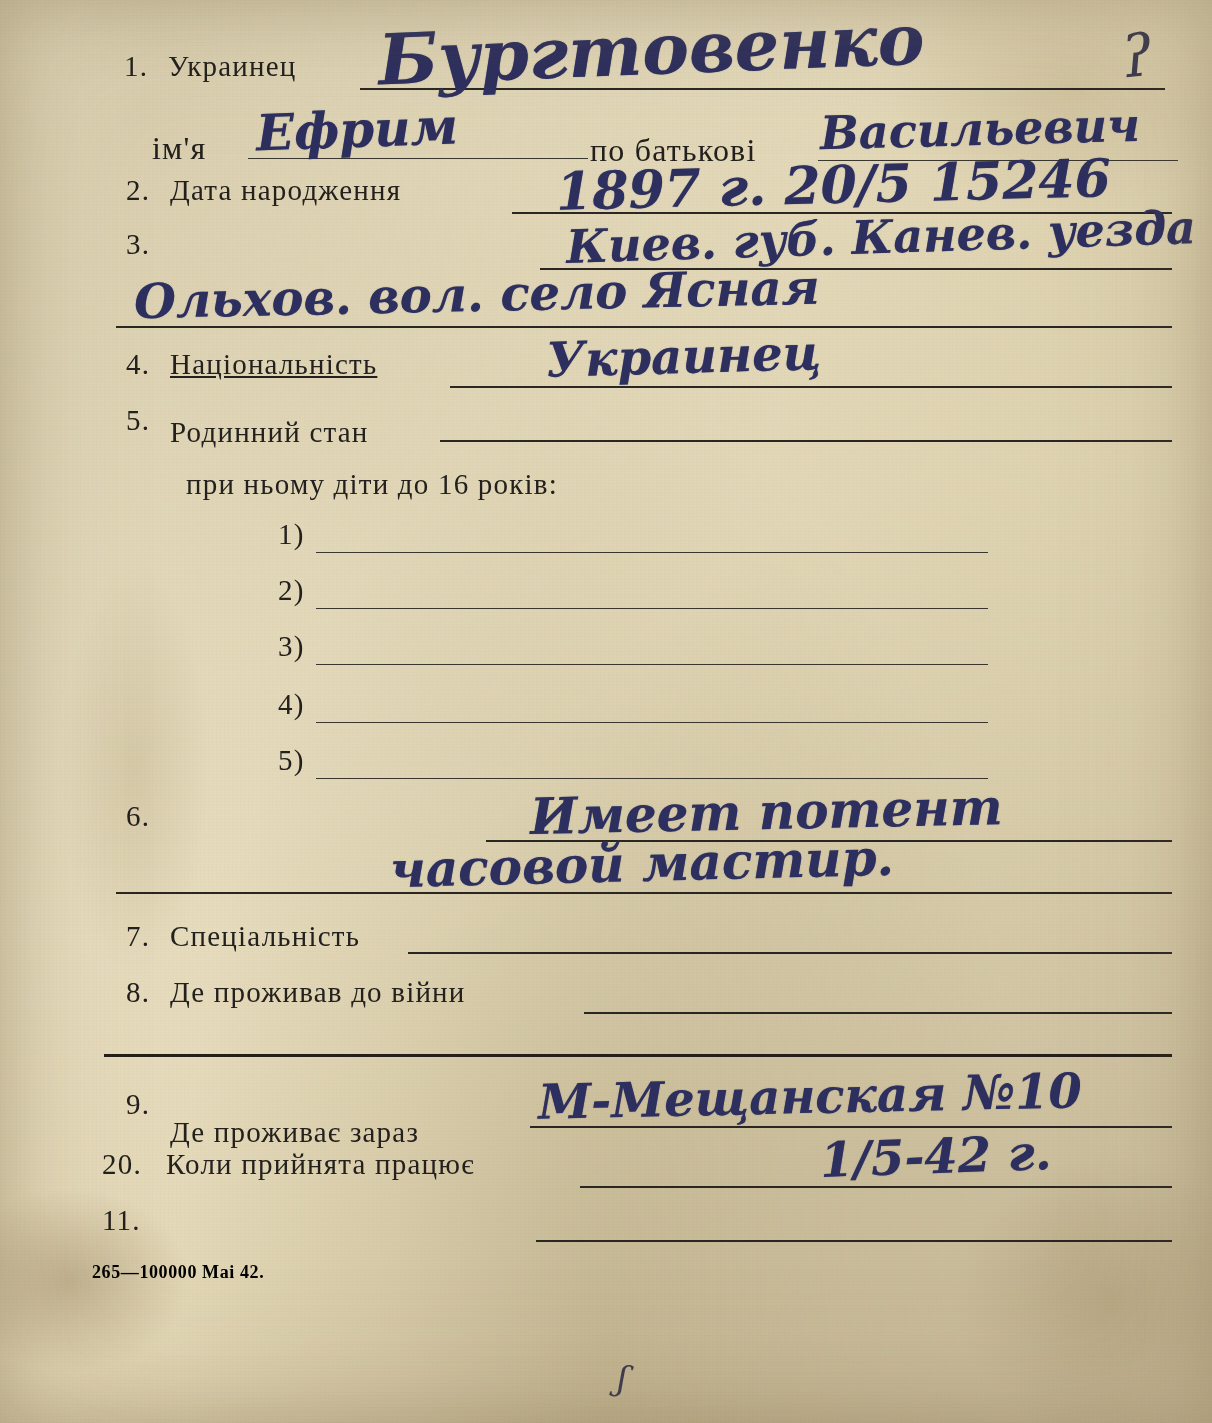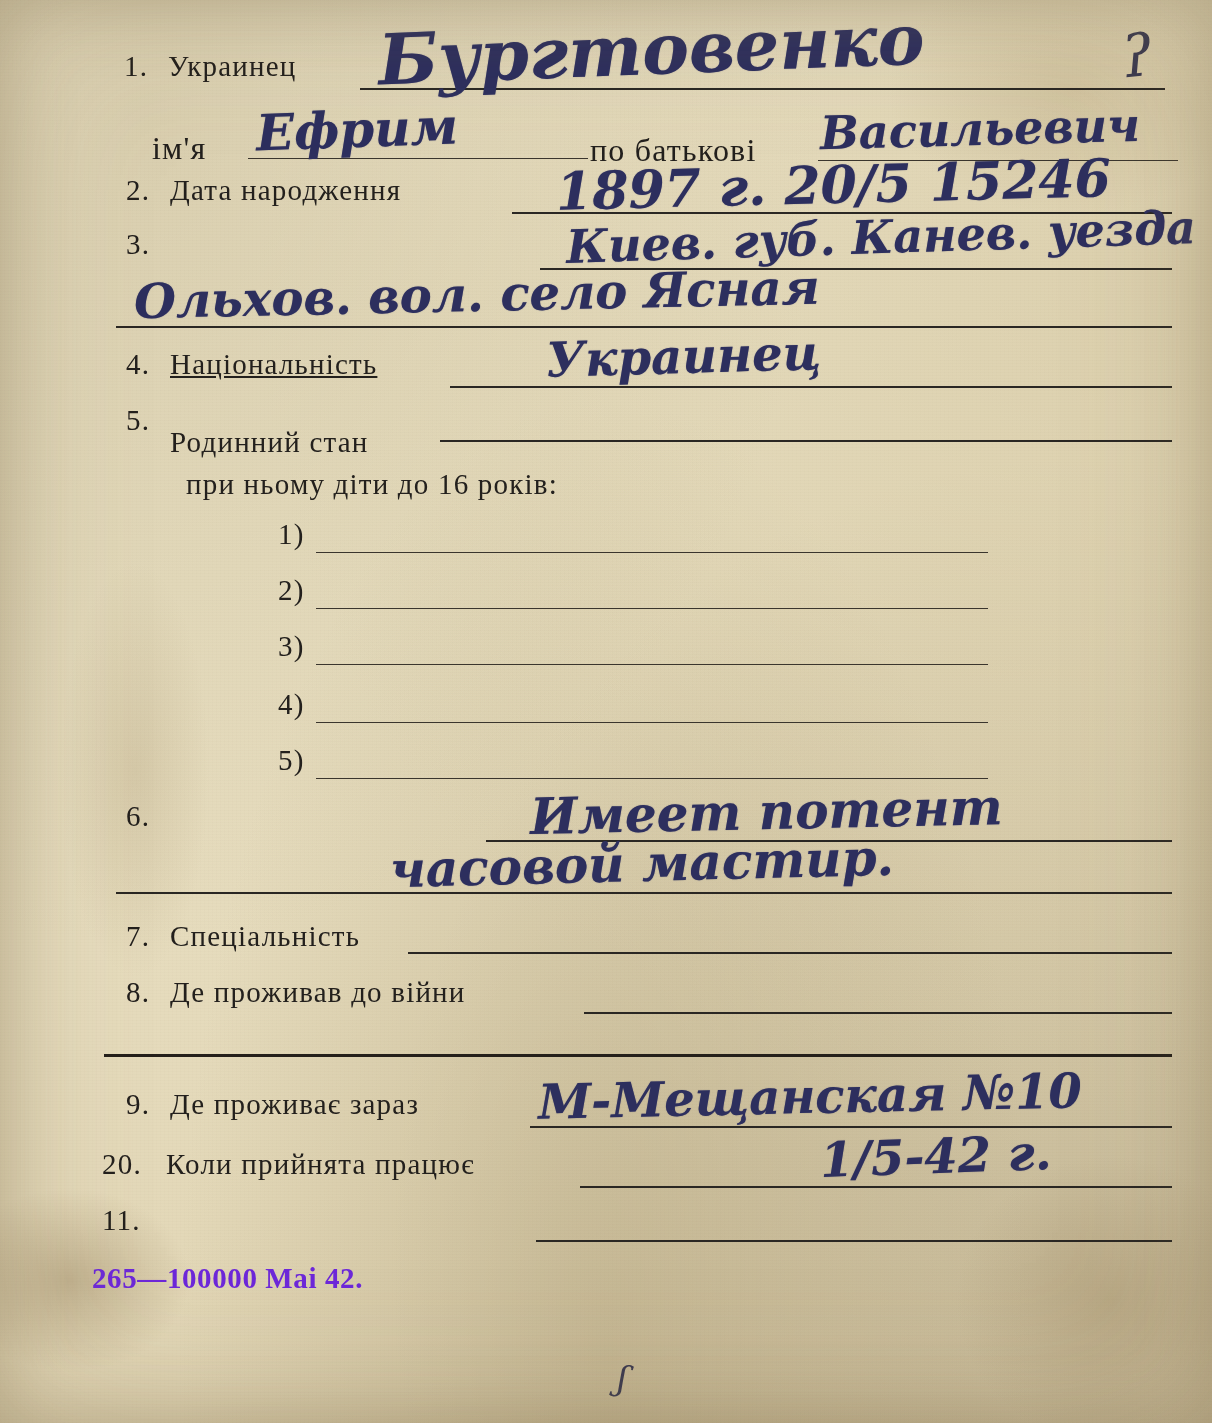--- a/index.html
+++ b/index.html
@@ -87,23 +87,23 @@
     position: absolute;
     color: #2d2f5e;
     font-family: "DejaVu Serif", serif;
     font-style: italic;
     font-weight: 700;
     white-space: nowrap;
     text-shadow: 0 0 1px rgba(45,47,94,0.55);
   }
   .footer {
     position: absolute;
-    color: #6d28d9;
+    color: #000000;
     font-family: "Liberation Serif", serif;
-    font-size: 29px;
+    font-size: 18px;
     letter-spacing: 0.6px;
     font-weight: 700;
   }
   .mark {
     position: absolute;
     color: #3b3a50;
     font-family: "DejaVu Serif", serif;
     font-style: italic;
   }
 </style>
@@ -146,21 +146,21 @@
 
     <div class="rule" style="left:116px; top:326px; width:1056px;"></div>
     <span class="hw" style="left:134px; top:266px; font-size:48px; transform:rotate(-1.2deg);">Ольхов. вол. село Ясная</span>
 
     <span class="printed num" style="left:126px; top:348px;">4.</span>
     <span class="printed lbl" style="left:170px; top:348px;text-decoration:underline;">Національність</span>
     <div class="rule" style="left:450px; top:386px; width:722px;"></div>
     <span class="hw" style="left:546px; top:328px; font-size:48px; transform:rotate(-1.6deg);">Украинец</span>
 
     <span class="printed num" style="left:126px; top:404px;">5.</span>
-    <span class="printed lbl" style="left:170px; top:426px;">Родинний стан</span>
+    <span class="printed lbl" style="left:170px; top:416px;">Родинний стан</span>
     <div class="rule" style="left:440px; top:440px; width:732px;"></div>
     <span class="hw" style="left:450px; top:400px; font-size:40px;"></span>
 
     <span class="printed lbl" style="left:186px; top:468px;">при ньому діти до 16 років:</span>
 
     <span class="printed num" style="left:278px; top:518px;">1)</span>
     <div class="rule thin" style="left:316px; top:552px; width:672px;"></div>
     <span class="hw" style="left:330px; top:512px; font-size:40px;"></span>
 
     <span class="printed num" style="left:278px; top:574px;">2)</span>
@@ -191,21 +191,21 @@
     <div class="rule" style="left:408px; top:952px; width:764px;"></div>
     <span class="hw" style="left:420px; top:912px; font-size:40px;"></span>
 
     <span class="printed num" style="left:126px; top:976px;">8.</span>
     <span class="printed lbl" style="left:170px; top:976px;">Де проживав до війни</span>
     <div class="rule" style="left:584px; top:1012px; width:588px;"></div>
     <span class="hw" style="left:600px; top:972px; font-size:40px;"></span>
     <div class="rule thick" style="left:104px; top:1054px; width:1068px;"></div>
 
     <span class="printed num" style="left:126px; top:1088px;">9.</span>
-    <span class="printed lbl" style="left:170px; top:1088px;">Де проживає зараз</span>
+    <span class="printed lbl" style="left:170px; top:1116px;">Де проживає зараз</span>
     <div class="rule" style="left:530px; top:1126px; width:642px;"></div>
     <span class="hw" style="left:538px; top:1068px; font-size:48px; transform:rotate(-1.2deg);">М-Мещанская №10</span>
 
     <span class="printed num" style="left:102px; top:1148px;">20.</span>
     <span class="printed lbl" style="left:166px; top:1148px;">Коли прийнята працює</span>
     <div class="rule" style="left:580px; top:1186px; width:592px;"></div>
     <span class="hw" style="left:820px; top:1128px; font-size:48px; transform:rotate(-2deg);">1/5-42 г.</span>
 
     <span class="printed num" style="left:102px; top:1204px;">11.</span>
     <div class="rule" style="left:536px; top:1240px; width:636px;"></div>

